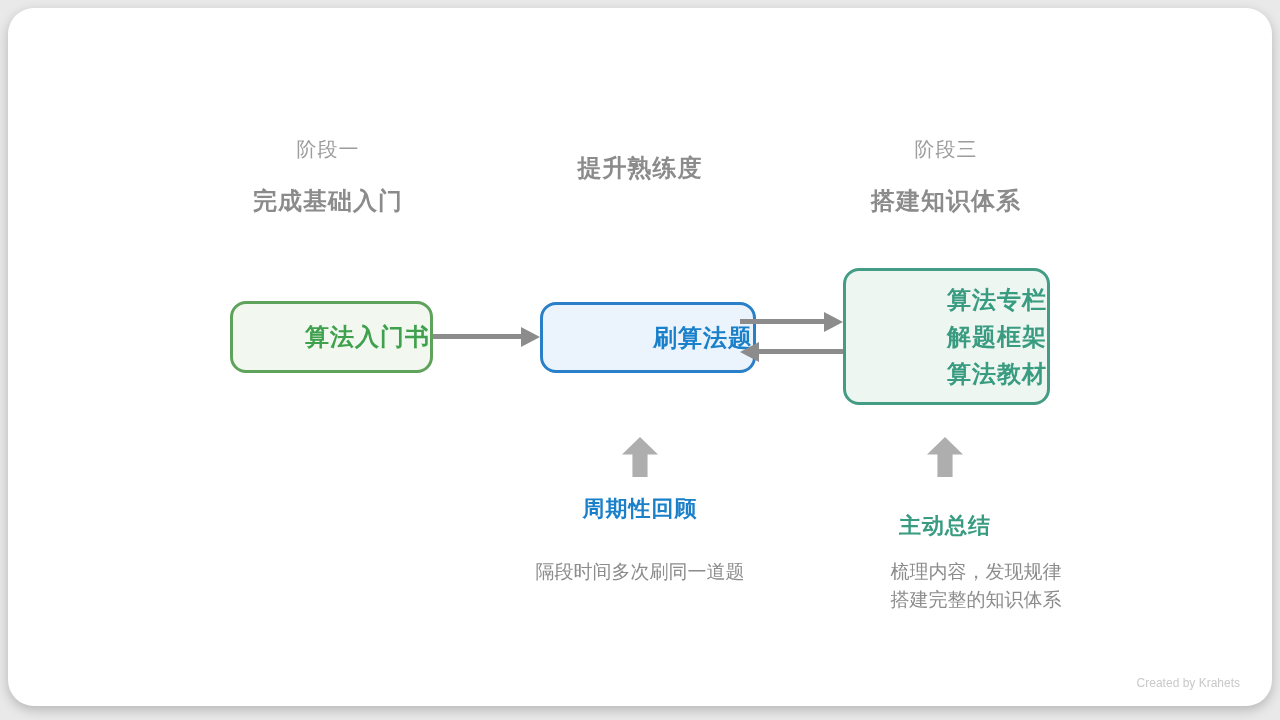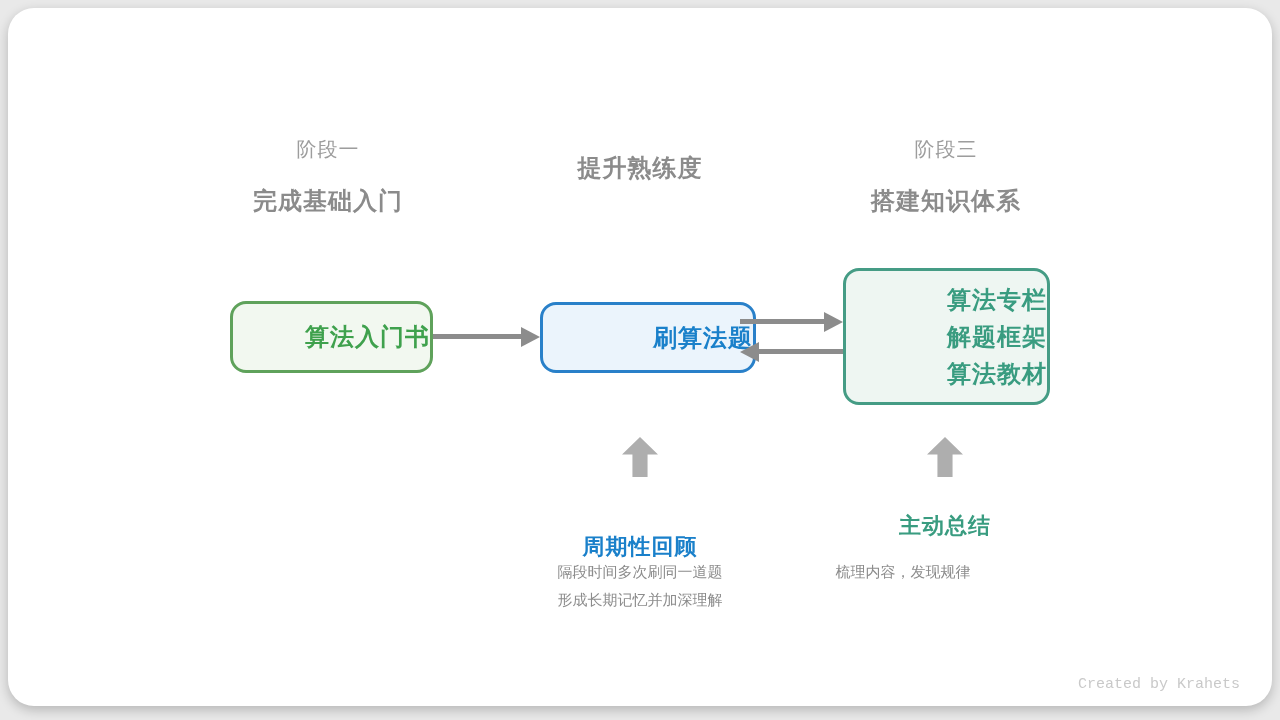--- a/index.html
+++ b/index.html
@@ -88,27 +88,27 @@
   
   .anno-title {
     width: 300px; text-align: center;
     font-size: 22px; font-weight: bold;
     letter-spacing: 1px;
   }
   .anno-title-blue { color: var(--blue-text, #1a80ca); }
   .anno-title-teal { color: var(--teal-text, #399c80); }
   .anno-desc {
     width: 320px; text-align: center;
-    font-size: 15px; line-height: 28px;
+    font-size: 19px; line-height: 28px;
     color: var(--desc-gray, #8c8c8c);
   }
 
   .credit {
-    font-family: Liberation Mono, monospace;
-    font-size: 15px;
+    font-family: Liberation Sans, sans-serif;
+    font-size: 12px;
     color: var(--credit-gray, #c9c9c9);
   }
 </style>
 </head>
 <body>
 
 <div class="card">
 
   <div class="abs stage-col" style="left:170px; top:128px;">
     <div class="stage-label">阶段一</div>
@@ -150,26 +150,26 @@
 
   <div>
     <div class="abs head-left" style="left:732px; top:334px;"></div>
     <div class="abs h-line" style="left:749px; top:341px; width:86px;"></div>
   </div>
 
   <div class="abs block-arrow-up" style="left:614px; top:429px;"></div>
 
   <div class="abs block-arrow-up" style="left:919px; top:429px;"></div>
 
-  <div class="abs anno-title anno-title-blue" style="left:482px; top:524px;">周期性回顾</div>
+  <div class="abs anno-title anno-title-blue" style="left:482px; top:486px;">周期性回顾</div>
   <div class="abs anno-desc" style="left:472px; top:550px;">
     <div>隔段时间多次刷同一道题</div>
-    <div>形成长期记忆并加深理解</div>
   </div>
 
   <div class="abs anno-title anno-title-teal" style="left:787px; top:503px;">主动总结</div>
-  <div class="abs anno-desc" style="left:735px; top:550px;">
+  <div class="abs anno-desc" style="left:808px; top:550px;">
     <div>梳理内容，发现规律</div>
+    <div>搭建完整的知识体系</div>
   </div>
 
   <div class="abs credit" style="right:32px; top:668px;">Created by Krahets</div>
 
 </div>
 
 </body></html>

